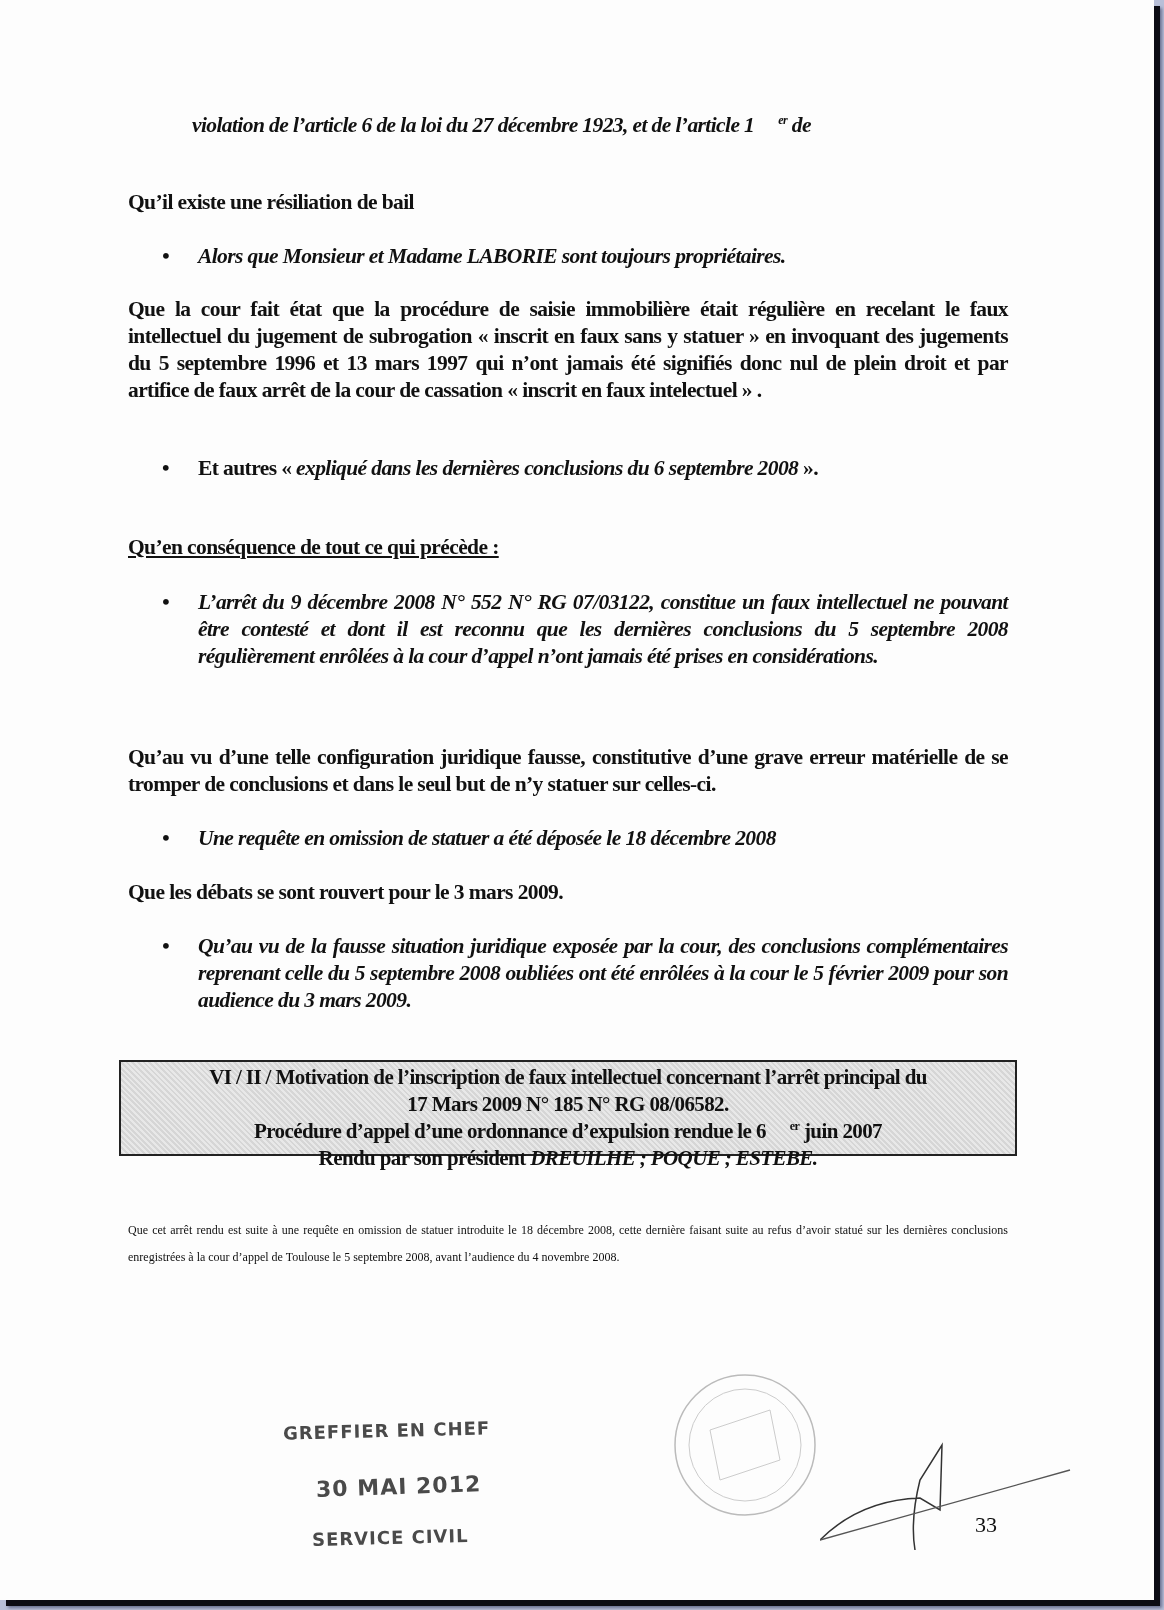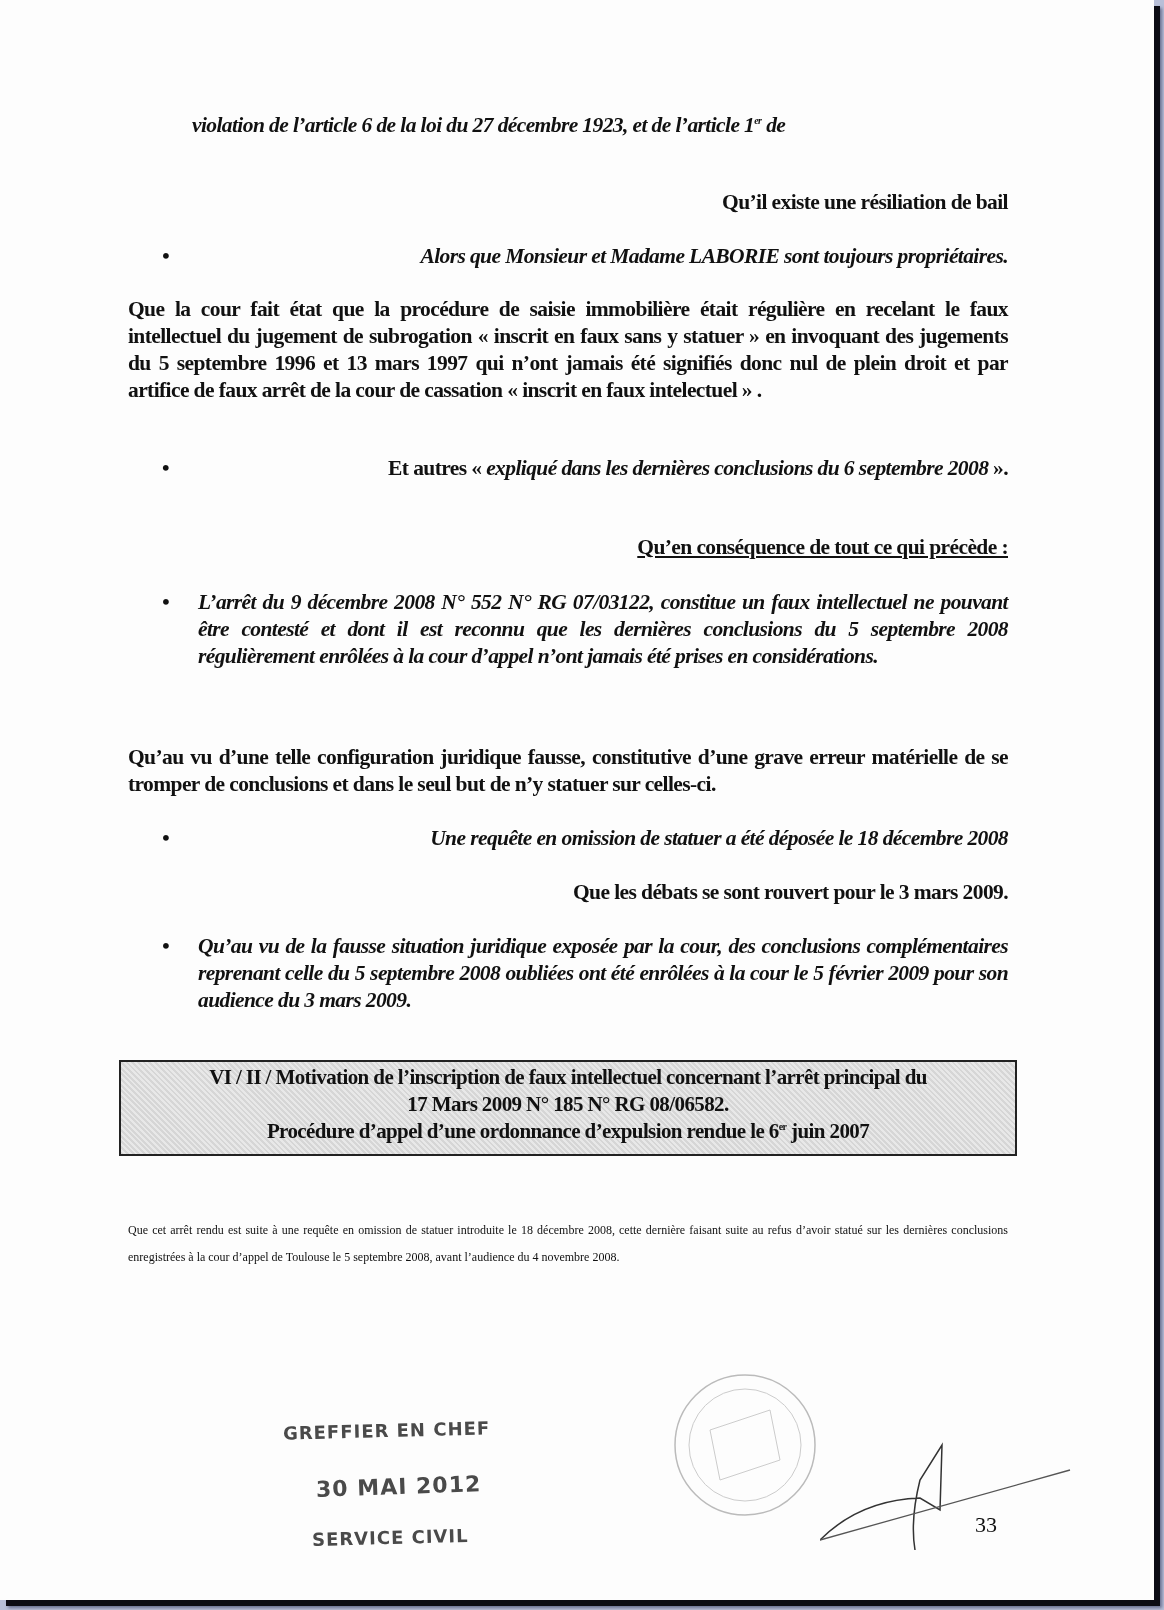--- a/index.html
+++ b/index.html
@@ -5,40 +5,40 @@
   html, body { margin:0; padding:0; }
   body {
     width:1164px; height:1610px; background:#b8bfd8; position:relative; overflow:hidden;
     font-family:"Liberation Serif", serif; color:#111;
   }
   .page {
     position:absolute; left:0; top:0; width:1154px; height:1600px; background:#fdfdfd;
     box-shadow: 6px 6px 0 #0c0c14, 8px 8px 3px #6a7090;
   }
   .blk { position:absolute; left:128px; width:880px; font-size:21.5px; line-height:27px; }
-  .bold { font-weight:bold;text-align:right; }
+  .bold { font-weight:bold; }
   .ital { font-style:italic; }
   .just { text-align:justify; }
   .ul { text-decoration:underline; }
   .bullet { position:absolute; left:128px; width:880px; font-size:21.5px; line-height:27px; }
   .bullet .dot { position:absolute; left:34px; top:0; font-weight:bold; }
   .bullet .txt { margin-left:70px; display:block; }
   .cond { letter-spacing:-0.6px; }
   .box {
     position:absolute; left:119px; top:1060px; width:898px; height:96px;
     border:2px solid #222; box-sizing:border-box;
     background: repeating-linear-gradient(45deg, #d6d6d6 0 2px, #e8e8e8 2px 4px);
     text-align:center; font-weight:bold; font-size:21px; line-height:27px; padding-top:2px;
   }
   .plain { font-size:12px; line-height:27px; font-family:"Liberation Serif", serif; font-weight:normal; }
   .stamp-text {
     position:absolute; font-family:"DejaVu Sans", sans-serif; color:#4a4a4a; font-weight:bold; letter-spacing:1px;
   }
   .pnum { position:absolute; left:975px; top:1512px; font-size:22px; }
-  sup { font-size:10px; line-height:0; }
+  sup { font-size:12px; line-height:0;margin-left:24px; }
 </style>
 </head>
 <body>
 
 <div class="page">
 
   <div class="blk bold ital just cond" style="top:112px; left:192px; width:816px;">
     <span>violation de l’article 6 de la loi du 27 décembre 1923, et de  l’article 1</span><sup>er</sup><span> de</span><br>
   </div>
 
@@ -74,20 +74,21 @@
 
   <div class="bullet bold ital just cond" style="top:933px;">
     <span class="dot">•</span>
     <span class="txt">Qu’au vu de la fausse situation juridique exposée par la cour, des conclusions complémentaires reprenant celle du 5 septembre 2008 oubliées ont été enrôlées à la cour le 5 février 2009 pour son audience du 3 mars 2009.</span>
   </div>
 
   <div class="box cond">
     <div>VI / II / Motivation de l’inscription de faux intellectuel concernant l’arrêt principal du</div>
     <div>17 Mars 2009  N° 185 N° RG 08/06582.</div>
     <div><span>Procédure d’appel d’une ordonnance d’expulsion rendue le 6</span><sup>er</sup><span> juin 2007</span></div>
+    <div><span>Rendu par son président </span><span class="ital">DREUILHE ; POQUE ; ESTEBE.</span></div>
   </div>
 
   <div class="blk plain just" style="top:1217px;">Que cet arrêt rendu est suite à une requête en omission de statuer introduite le 18 décembre 2008,  cette dernière faisant suite au refus d’avoir statué sur les dernières conclusions enregistrées à la cour d’appel de Toulouse le 5 septembre 2008, avant l’audience du 4 novembre 2008.</div>
 
 
   <div class="stamp-text" style="left:283px; top:1420px; font-size:18px; transform:rotate(-1.5deg);">GREFFIER EN CHEF</div>
   <div class="stamp-text" style="left:316px; top:1474px; font-size:22px; transform:rotate(-2deg);">30 MAI 2012</div>
   <div class="stamp-text" style="left:312px; top:1527px; font-size:18px; transform:rotate(-1.5deg);">SERVICE CIVIL</div>
 
   <svg style="position:absolute; left:660px; top:1370px;" width="170" height="150">

